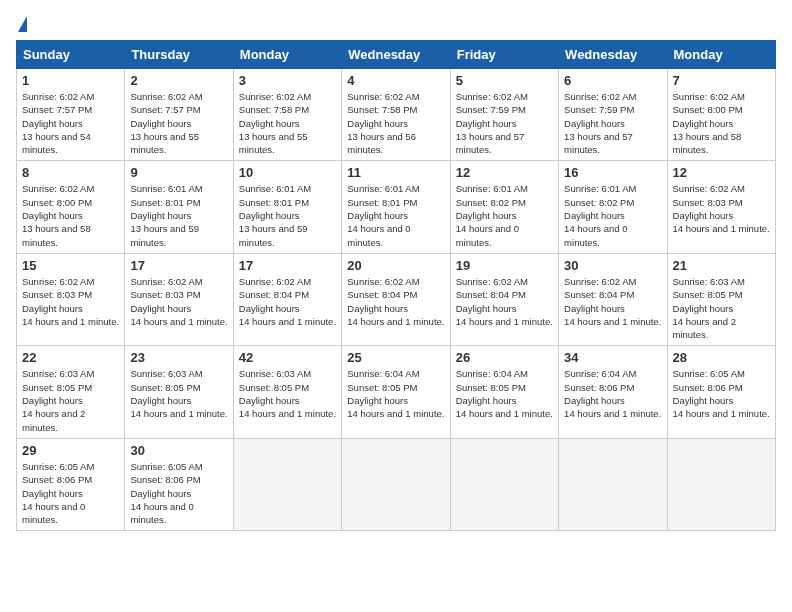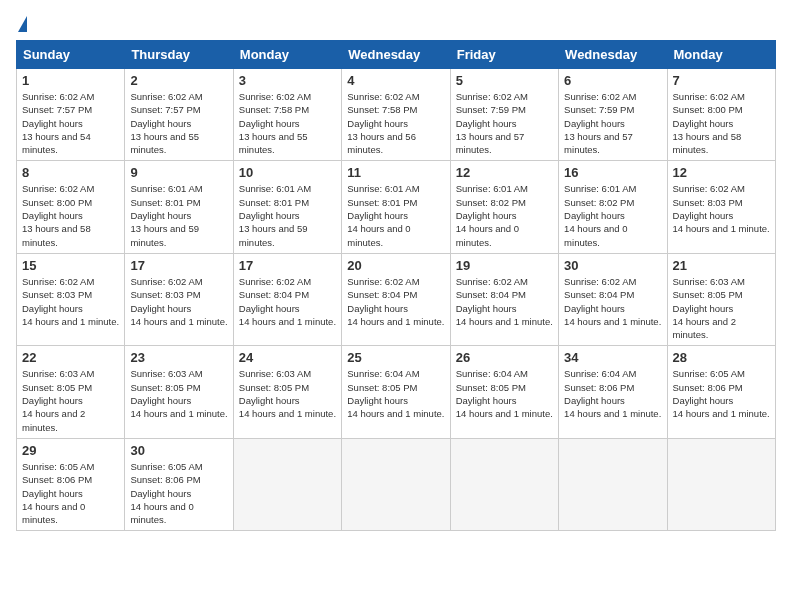--- a/index.html
+++ b/index.html
@@ -312,21 +312,21 @@
         <td>
           <span class="day-number">23</span>
         <div class="day-info">
           Sunrise: 6:03 AM<br>
           Sunset: 8:05 PM<br>
           Daylight hours<br>
           14 hours and 1 minute.
         </div>
         </td>
         <td>
-          <span class="day-number">24</span>
+          <span class="day-number">42</span>
         <div class="day-info">
           Sunrise: 6:03 AM<br>
           Sunset: 8:05 PM<br>
           Daylight hours<br>
           14 hours and 1 minute.
         </div>
         </td>
         <td>
           <span class="day-number">25</span>
         <div class="day-info">

